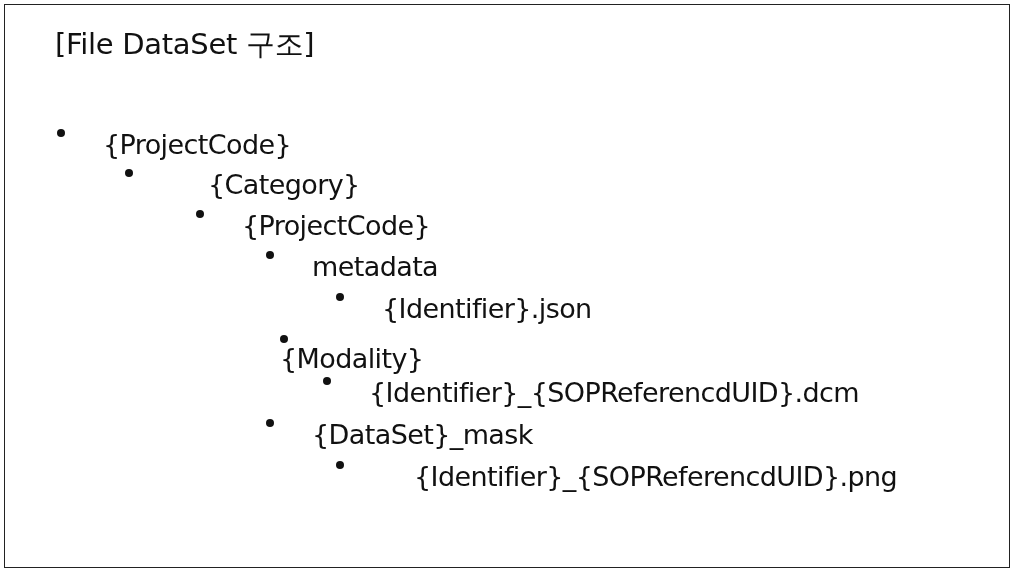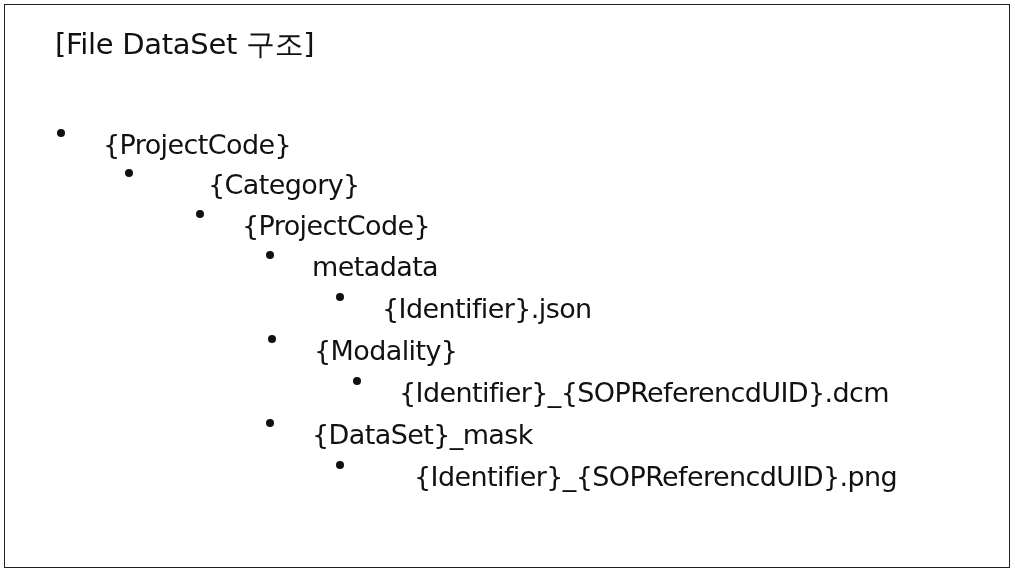--- a/index.html
+++ b/index.html
@@ -42,25 +42,25 @@
     <span>{ProjectCode}</span>
   </div>
   <div class="item" style="left:261px; top:246px;">
     <span class="bullet"></span>
     <span>metadata</span>
   </div>
   <div class="item" style="left:331px; top:288px;">
     <span class="bullet"></span>
     <span>{Identifier}.json</span>
   </div>
-  <div class="item" style="left:263px; top:330px;">
+  <div class="item" style="left:275px; top:330px;flex-direction:column;">
     <span class="bullet"></span>
     <span>{Modality}</span>
   </div>
-  <div class="item" style="left:348px; top:372px;">
+  <div class="item" style="left:318px; top:372px;">
     <span class="bullet"></span>
     <span>{Identifier}_{SOPReferencdUID}.dcm</span>
   </div>
   <div class="item" style="left:261px; top:414px;">
     <span class="bullet"></span>
     <span>{DataSet}_mask</span>
   </div>
   <div class="item" style="left:331px; top:456px;gap:32px;">
     <span class="bullet"></span>
     <span>{Identifier}_{SOPReferencdUID}.png</span>

